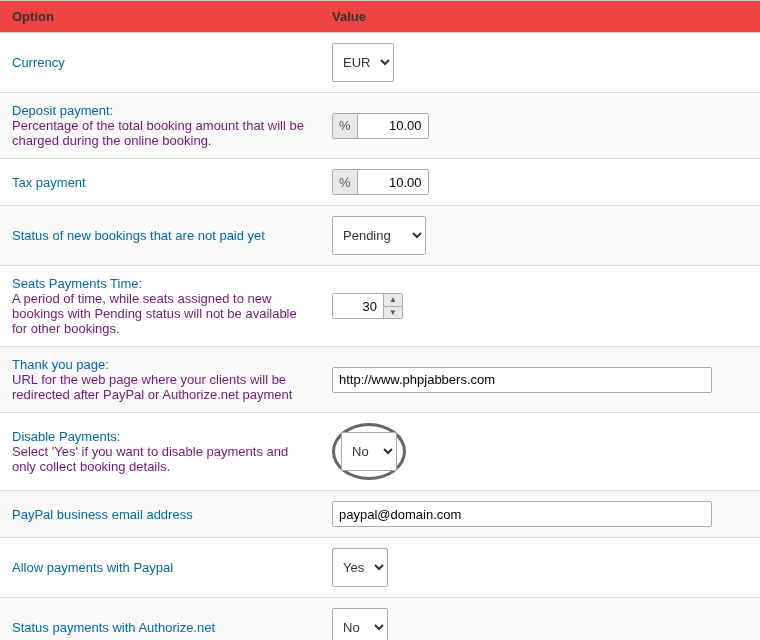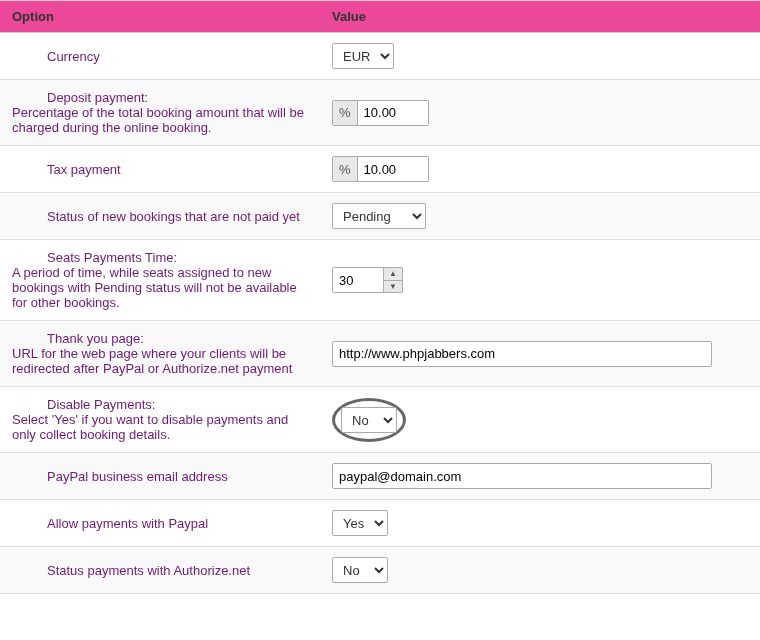--- a/index.html
+++ b/index.html
@@ -8,21 +8,21 @@
       font-size: 13px;
       color: #333;
       background: #fff;
       width: 760px;
     }
     table {
       width: 100%;
       border-collapse: collapse;
     }
     thead tr {
-      background: #ec4899;
+      background: #ef4444;
     }
     thead th {
       padding: 8px 12px;
       text-align: left;
       font-weight: bold;
       border-bottom: 1px solid #ccc;
       border-top: 1px solid #ccc;
     }
     tbody tr {
       border-bottom: 1px solid #ddd;
@@ -44,21 +44,21 @@
     td.value-col {
       width: 440px;
     }
     select.styled-select {
       border: 1px solid #aaa;
       background: #fff;
       padding: 4px 6px;
       font-size: 13px;
       color: #333;
       border-radius: 2px;
-      height: 26px;
+      height: 39px;
     }
     .percent-input {
       display: inline-flex;
       align-items: center;
       border: 1px solid #aaa;
       border-radius: 2px;
       overflow: hidden;
       height: 26px;
     }
     .percent-label {
@@ -71,20 +71,21 @@
       font-size: 13px;
       border-right: 1px solid #aaa;
     }
     .percent-input input[type="text"] {
       border: none;
       outline: none;
       padding: 0 6px;
       font-size: 13px;
       width: 70px;
       height: 100%;
+      text-align: right;
     }
     input[type="text"].text-input {
       border: 1px solid #aaa;
       border-radius: 2px;
       padding: 11px 6px;
       font-size: 13px;
       width: 380px;
       height: 26px;
     }
     .spinner-wrap {
@@ -95,21 +96,21 @@
       height: 26px;
       overflow: hidden;
     }
     .spinner-wrap input[type="text"] {
       border: none;
       outline: none;
       padding: 0 6px;
       font-size: 13px;
       width: 50px;
       height: 100%;
-      text-align: left;
+      text-align: right;
     }
     .spinner-buttons {
       display: flex;
       flex-direction: column;
       border-left: 1px solid #aaa;
       height: 100%;
     }
     .spinner-btn {
       background: #e8e8e8;
       border: none;
@@ -130,22 +131,21 @@
       display: inline-block;
       border: 3px solid #666;
       border-radius: 50%;
       padding: 6px;
     }
     .option-text {
       font-style: normal;
       color: #701a75;
     }
     .option-label-blue {
-      color: #701a75;
-      margin-left: 35px;
+      color: #0369a1;
     }
   </style>
 </head>
 <body>
 
 <table>
   <thead>
     <tr>
       <th>Option</th>
       <th>Value</th>

